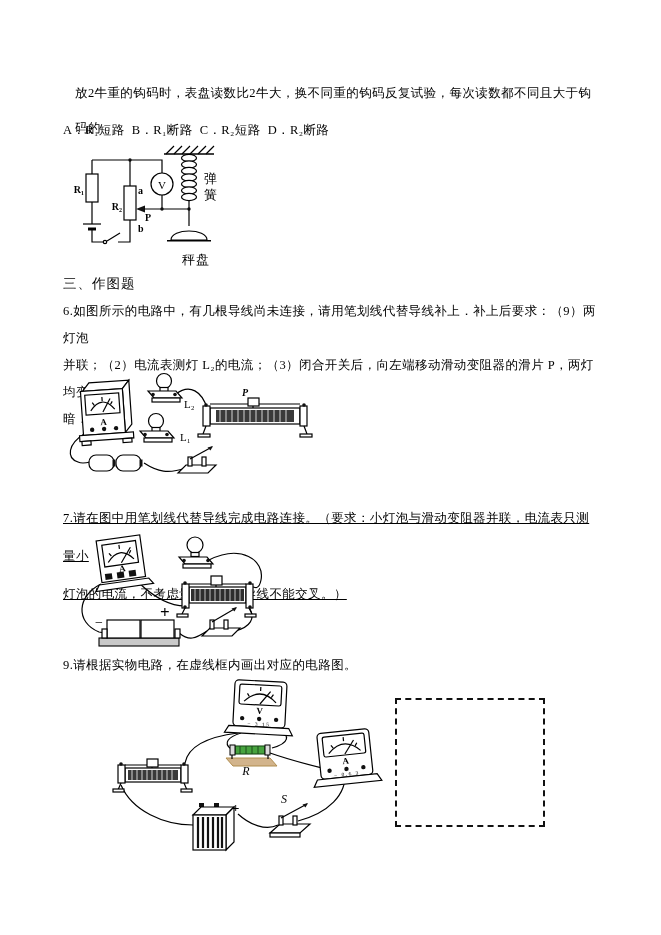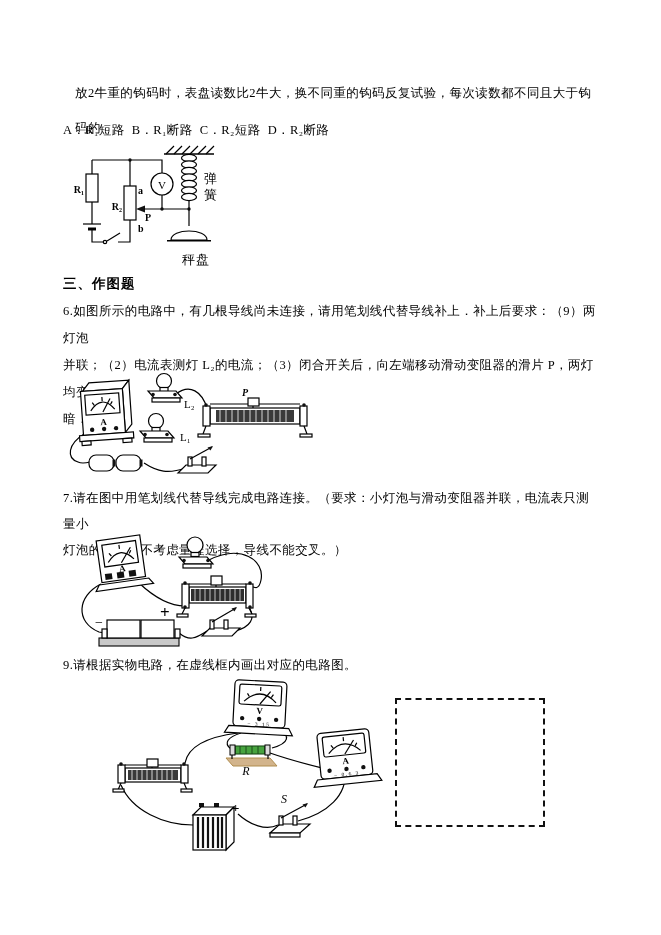--- a/index.html
+++ b/index.html
@@ -5,23 +5,23 @@
   * { margin:0; padding:0; box-sizing:border-box; }
   html,body { background:#fff; }
   body {
     width:661px; height:935px; position:relative; overflow:hidden;
     font-family:"Liberation Serif","DejaVu Serif",serif; color:#000;
   }
   .abs { position:absolute; }
   .txt { font-size:12.5px; letter-spacing:.4px; }
   .q5-text   { left:75px; top:76px;  width:525px; line-height:35px; }
   .q5-opts   { left:63px; top:122px; white-space:pre; }
-  .sec-title { left:63px; top:275px; font-size:13.5px; font-weight:bold; letter-spacing:1px; }
+  .sec-title { left:63px; top:275px; font-size:13.5px; font-weight:normal; letter-spacing:1px; }
   .q6-text   { left:63px; top:298px; width:535px; line-height:27px; }
-  .q7-text   { left:63px; top:485px; width:535px; line-height:26px; }
+  .q7-text   { left:63px; top:499px; width:535px; line-height:38px;text-decoration:underline; }
   .q8-text   { left:63px; top:653px; width:535px; line-height:25px; }
   .d1 { left:70px;  top:140px; width:175px; height:122px; }
   .d6 { left:60px;  top:368px; width:280px; height:116px; }
   .d7 { left:55px;  top:530px; width:295px; height:122px; }
   .d8 { left:88px;  top:673px; width:310px; height:190px; }
   .vlabel { left:202px; top:171px; width:15px; font-size:13px; line-height:16px;
             word-break:break-all; text-align:right; }
   .panlabel { left:182px; top:251px; font-size:13px; letter-spacing:1px; }
   .answer-box { left:395px; top:698px; width:150px; height:129px; border:2px dashed #111; }
   svg { display:block; width:100%; height:100%; }

